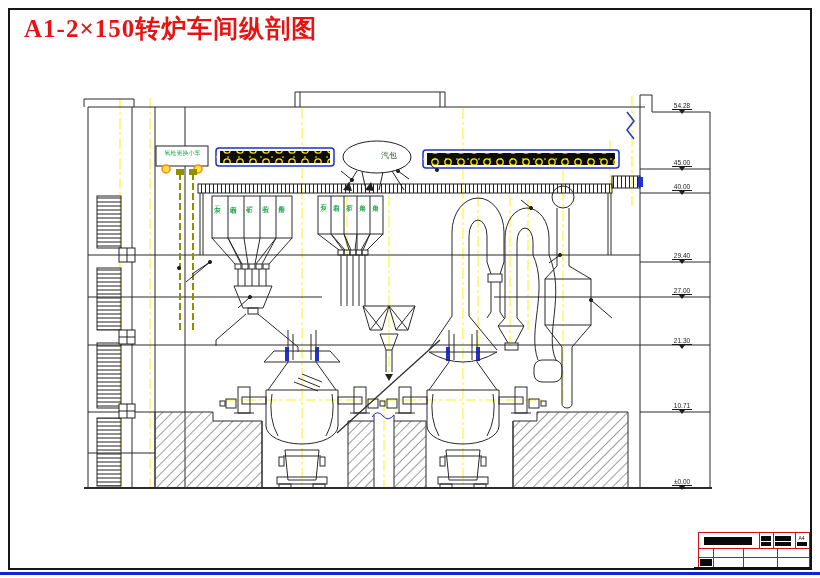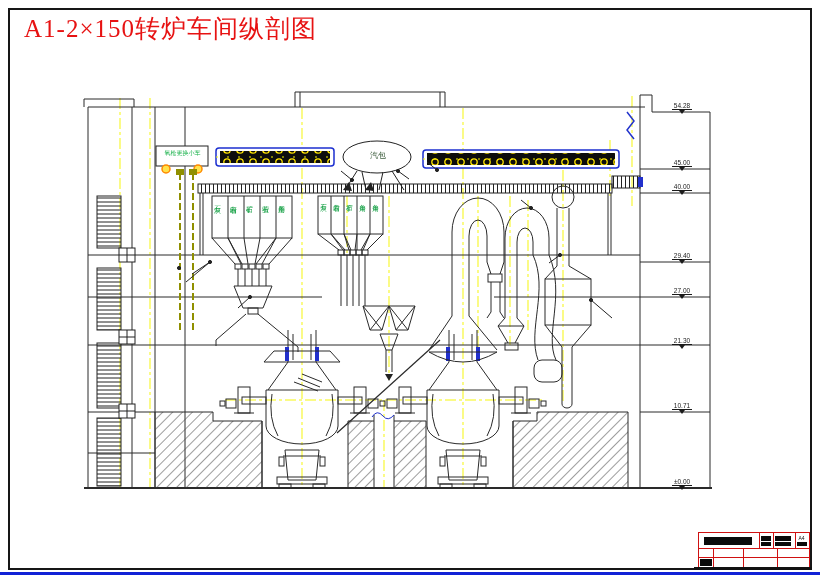--- a/index.html
+++ b/index.html
@@ -1,25 +1,25 @@
 <!DOCTYPE html>
 <html><head>
 <meta charset="utf-8">
 <style>
   html,body{margin:0;padding:0;background:#fff;}
   .sheet{position:relative;width:820px;height:578px;background:#fff;overflow:hidden;
          font-family:"Liberation Sans",sans-serif;}
   .frame{position:absolute;left:8px;top:8px;width:800px;height:558px;border:2px solid #161616;}
   .bottom-line{position:absolute;left:0;top:572px;width:820px;height:3px;background:#1222d6;}
-  .page-title{position:absolute;left:24px;top:12px;font-size:25px;font-weight:normal;color:#e71212;
+  .page-title{position:absolute;left:24px;top:12px;font-size:25px;font-weight:bold;color:#e71212;
               font-family:"Liberation Serif",serif;letter-spacing:1px;white-space:nowrap;}
   .watermark{position:absolute;left:318px;top:268px;font-size:23px;letter-spacing:15px;color:#181818;
              font-weight:600;font-family:"Liberation Serif",serif;white-space:nowrap;}
   .drawing{position:absolute;left:0;top:0;}
-  .drum-label{position:absolute;left:359px;top:150px;width:38px;text-align:center;font-size:8px;color:#3f5f3f;}
+  .drum-label{position:absolute;left:359px;top:150px;width:38px;text-align:right;font-size:8px;color:#3f5f3f;}
   .trolley-label{position:absolute;left:157px;top:149px;width:51px;text-align:center;font-size:6px;
                  color:#19b24b;white-space:nowrap;overflow:hidden;}
   .vlabel{position:absolute;writing-mode:vertical-rl;text-orientation:upright;font-size:7px;
           color:#14a044;line-height:1;letter-spacing:1px;}
   .vlabel.b{font-size:6.5px;}
   .elev{position:absolute;left:660px;width:44px;text-align:center;color:#1a1a1a;font-size:6.5px;line-height:7px;}
   .elev .v{display:inline-block;border-bottom:1px solid #1a1a1a;padding:0 2px;}
   .elev .tri{display:block;margin:0 auto;width:0;height:0;border-left:3px solid transparent;
              border-right:3px solid transparent;border-top:4px solid #1a1a1a;}
   .tblock{position:absolute;left:698px;top:532px;width:110px;height:34px;border:1px solid #cf1111;background:#fff;}

